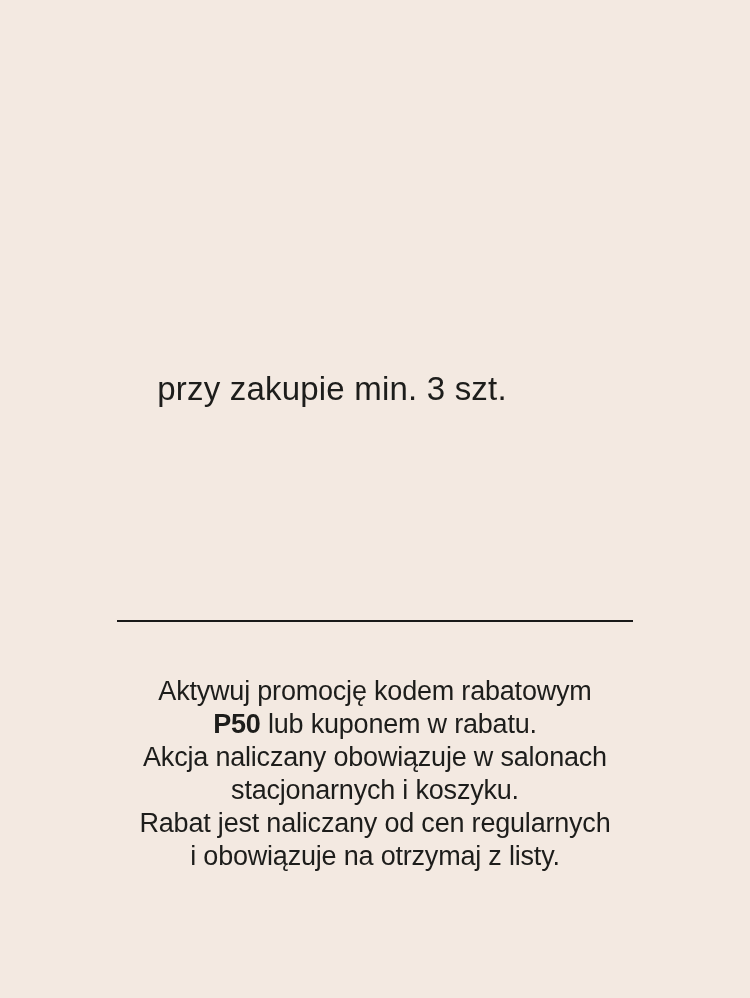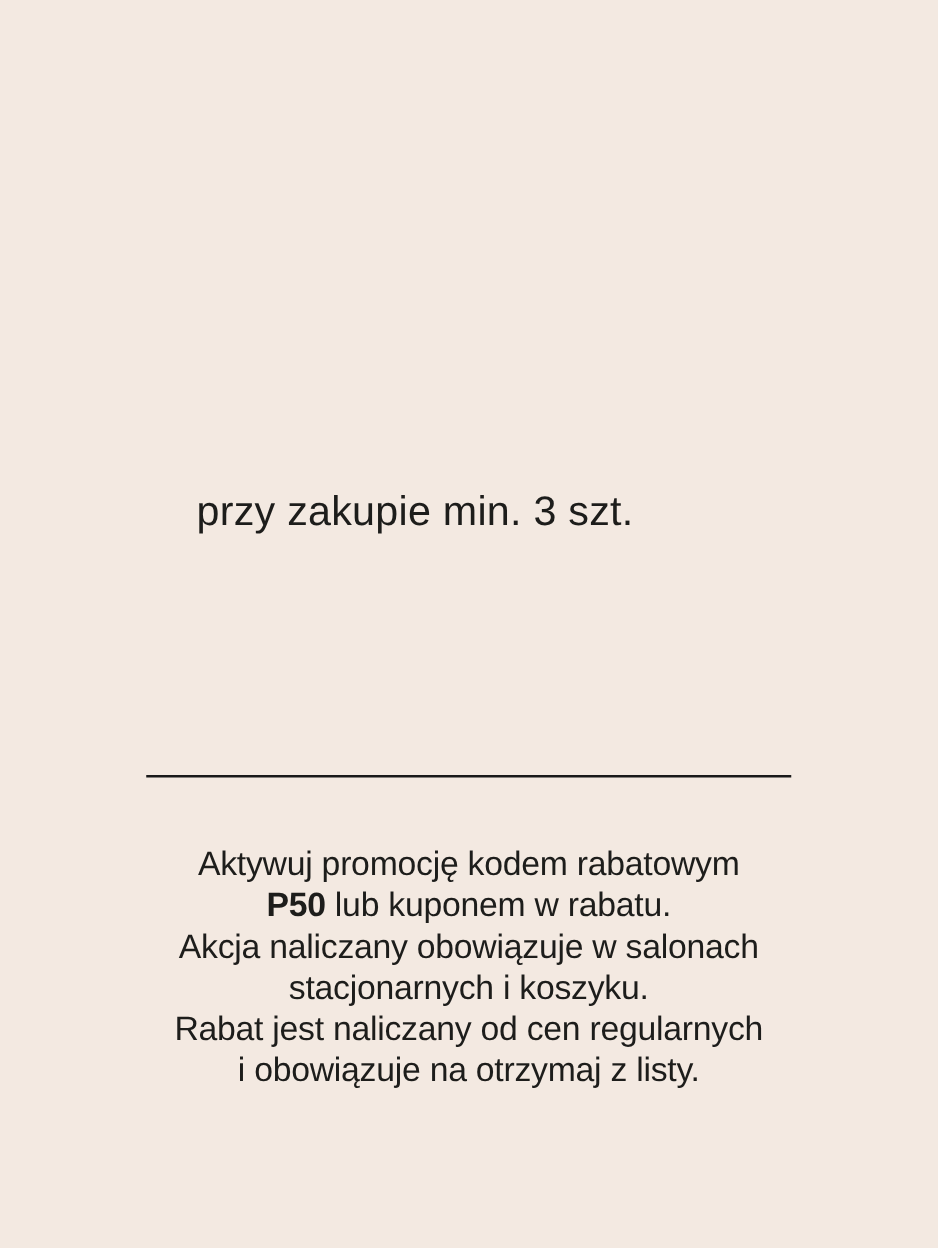--- a/index.html
+++ b/index.html
@@ -27,21 +27,21 @@
     text-align: center;
     font-size: 150px;
     line-height: 1;
     font-weight: 400;
     letter-spacing: -3px;
     margin: 0;
     white-space: nowrap;
   }
   .discount-condition {
     position: absolute;
-    top: 390px;
+    top: 370px;
     left: 0;
     width: 664px;
     text-align: center;
     font-size: 33px;
     line-height: 1.15;
     font-weight: 400;
     letter-spacing: 0.2px;
     margin: 0;
     white-space: nowrap;
   }

